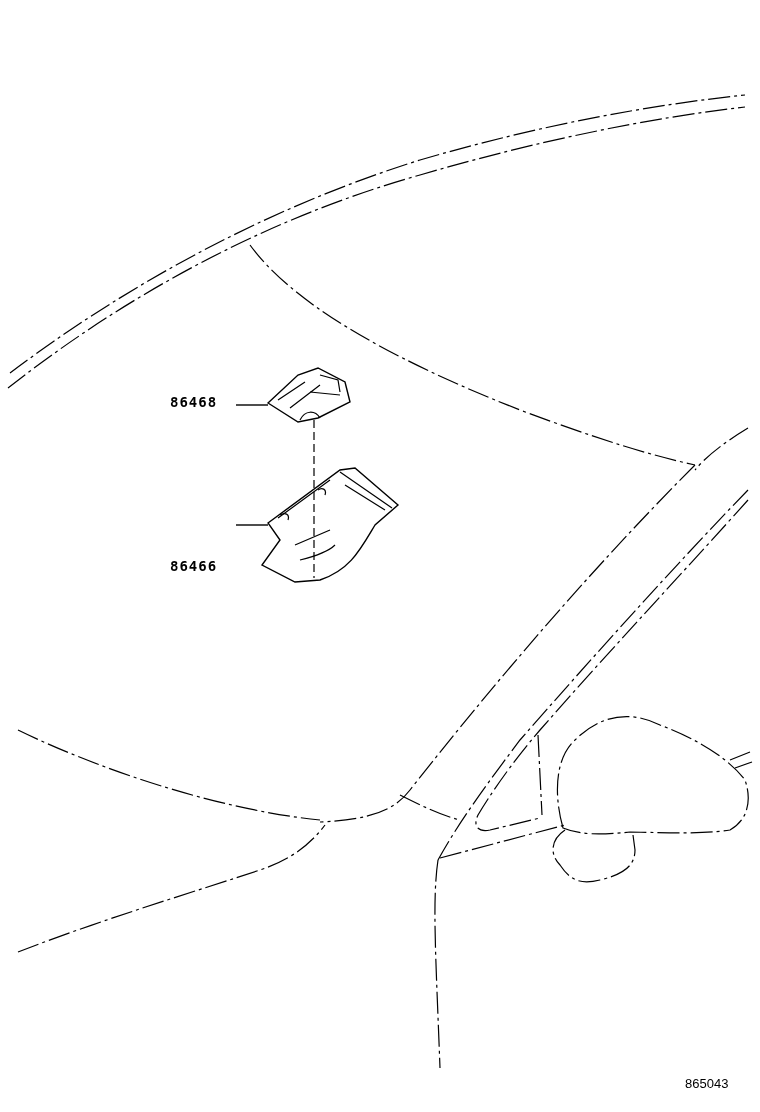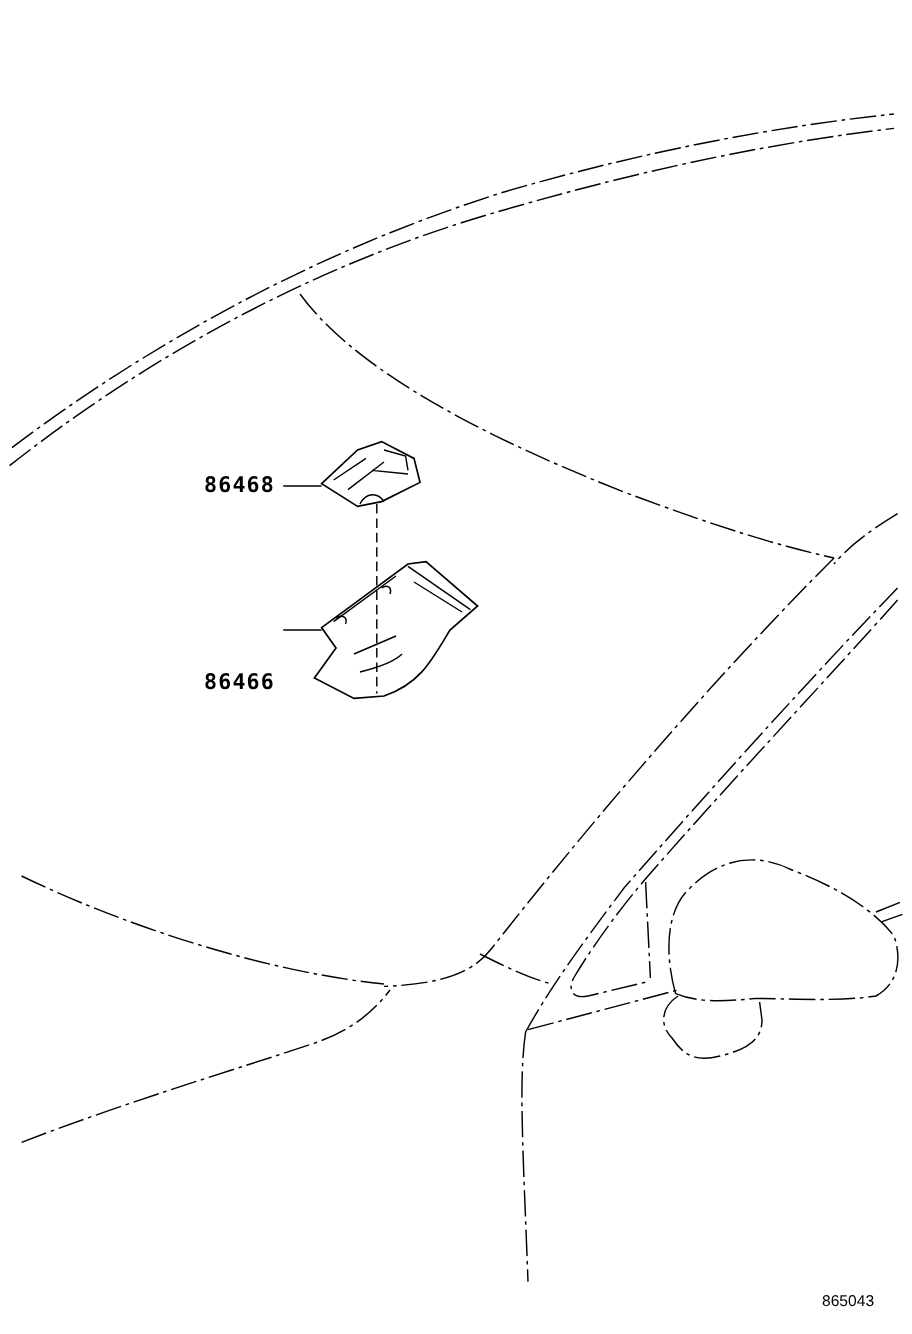--- a/index.html
+++ b/index.html
@@ -1,21 +1,21 @@
 <!DOCTYPE html>
 <html><head>
 <meta charset="utf-8">
 <style>
   html, body { margin:0; padding:0; background:#ffffff; }
   body { width:760px; height:1112px; position:relative; overflow:hidden; font-family:"DejaVu Sans", sans-serif; }
   svg.drawing { position:absolute; left:0; top:0; }
   .ln { fill:none; stroke:#000; stroke-width:1.2; }
   .dash { stroke-dasharray:22 4 3 4; }
   .ln2 { fill:none; stroke:#000; stroke-width:1.4; }
-  .label { position:absolute; font-family:"DejaVu Sans Mono", monospace; font-weight:bold; font-size:18px; color:#000; letter-spacing:1px; }
+  .label { position:absolute; font-family:"DejaVu Sans Mono", monospace; font-weight:bold; font-size:14px; color:#000; letter-spacing:1px; }
   .code { position:absolute; font-family:"Liberation Sans", sans-serif; font-size:13px; color:#000;text-align:right; }
 </style>
 </head>
 <body>
 
 <svg class="drawing" width="760" height="1112" viewBox="0 0 760 1112">
 
   <path class="ln dash" d="M10,373 C120,290 260,210 420,160 C540,125 650,105 745,95"></path>
   <path class="ln dash" d="M8,388 C120,300 260,220 420,175 C540,140 650,118 745,107"></path>
 

